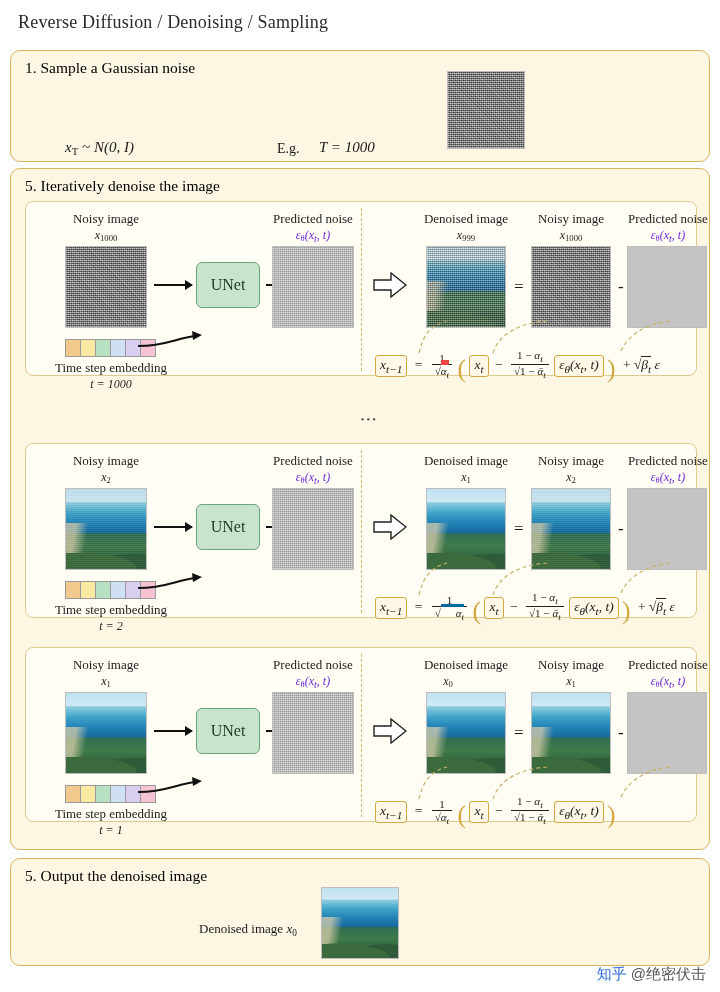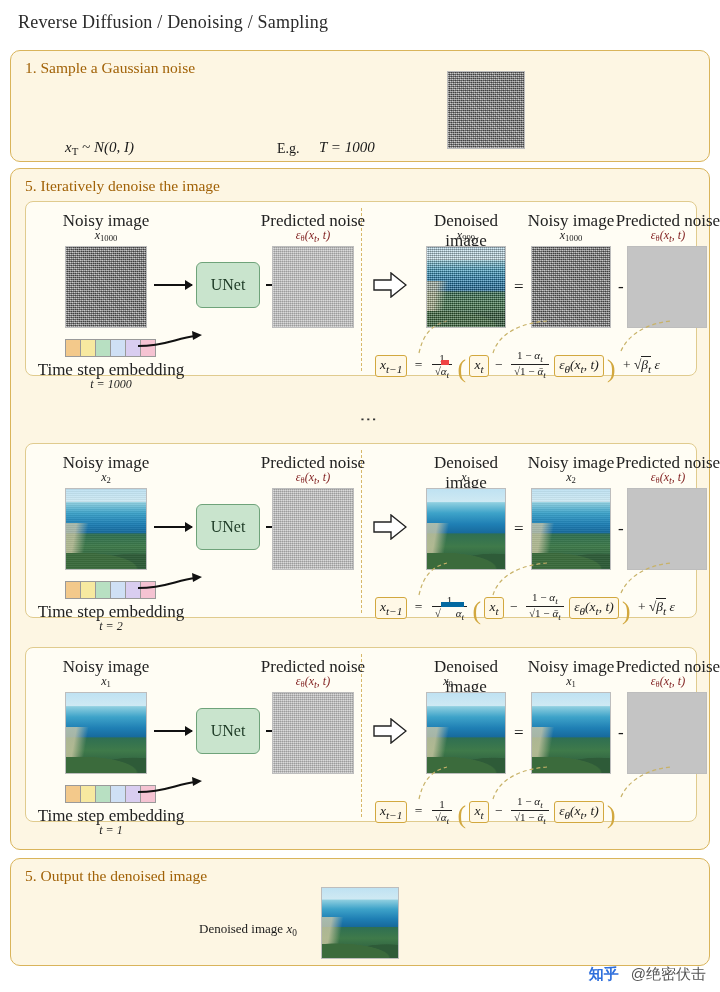--- a/index.html
+++ b/index.html
@@ -18,21 +18,21 @@
 
   .panel{
     position:absolute;
     background:#fdf6e3;
     border:1.5px solid #d9b45b;
     border-radius:10px;
     box-sizing:border-box;
   }
   .panel-title{
     position:absolute;left:14px;top:8px;
-    font-size:15.5px;color:#a16207;
+    font-size:15.5px;color:#000000;
   }
 
   
   #panel1{left:10px;top:50px;width:700px;height:112px;}
   .p1-eq{position:absolute;left:54px;top:88px;font-size:15px;font-style:italic;}
   .p1-eg{position:absolute;left:266px;top:90px;font-size:14px;}
   .p1-t{position:absolute;left:308px;top:88px;font-size:15px;font-style:italic;}
   .p1-x{position:absolute;left:308px;top:116px;font-size:15px;font-style:italic;}
   .sub{font-size:.72em;vertical-align:-0.28em;font-style:normal;}
 
@@ -49,23 +49,23 @@
   #stage1{left:14px;top:32px;width:672px;height:175px;}
   #stage2{left:14px;top:274px;width:672px;height:175px;}
   #stage3{left:14px;top:478px;width:672px;height:175px;}
 
   .dots{
     position:absolute;left:347px;top:242px;
     font-size:17px;color:#333;letter-spacing:2px;
     writing-mode:vertical-rl;
   }
 
-  .lbl{position:absolute;font-size:17px;color:#222;text-align:center;}
+  .lbl{position:absolute;font-size:13px;color:#222;text-align:center;}
   .lbl-i{position:absolute;font-size:12px;color:#222;font-style:italic;text-align:center;}
-  .lbl-g{position:absolute;font-size:12px;color:#7f1d1d;text-align:center;font-style:italic;}
+  .lbl-g{position:absolute;font-size:12px;color:#6d28d9;text-align:center;font-style:italic;}
 
   
   .img{position:absolute;border:1px solid #bdbdbd;box-sizing:border-box;}
   .noise{
     background-color:#8e8e8e;
     background-image:
       repeating-linear-gradient(0deg, rgba(255,255,255,.30) 0 1px, rgba(0,0,0,.30) 1px 2px),
       repeating-linear-gradient(90deg, rgba(255,255,255,.26) 0 1px, rgba(0,0,0,.26) 1px 2px),
       repeating-linear-gradient(45deg, rgba(255,255,255,.14) 0 1px, rgba(0,0,0,.14) 1px 3px);
   }
@@ -138,21 +138,21 @@
   .curve{position:absolute;pointer-events:none;}
 
   
   #panel3{left:10px;top:858px;width:700px;height:108px;}
   .p3-lbl{position:absolute;left:188px;top:62px;font-size:13px;}
 
   .watermark{
     position:absolute;right:14px;bottom:8px;
     font-size:15px;color:#555;font-family:"Liberation Sans",sans-serif;
   }
-  .wm-logo{color:#2f6fdc;font-weight:bold;margin-right:12px;}
+  .wm-logo{color:#2f6fdc;font-weight:normal;margin-right:4px;}
 </style>
 </head>
 <body>
 
 <div class="page-title">Reverse Diffusion / Denoising / Sampling</div>
 
 <div class="panel" id="panel1">
   <div class="panel-title">1. Sample a Gaussian noise</div>
 
   <div class="p1-eq">
@@ -294,21 +294,21 @@
     <div style="position:absolute;left:592px;top:75px;font-size:17px;">-</div>
 
     <div class="lbl" style="left:586px;top:9px;width:112px;">Predicted noise</div>
     <div class="lbl-g" style="left:586px;top:26px;width:112px;">ε<span class="sub">θ</span>(<i>x<sub>t</sub></i>, <i>t</i>)</div>
     <div class="img noise-flat" style="left:601px;top:44px;width:80px;height:82px;"></div>
   </div>
 
   <div class="eqrow" style="left:364px;top:422px;font-size:13.5px;">
     <span class="eqbox"><i>x</i><sub>t−1</sub></span>
     <span style="margin:0 4px;">=</span>
-    <span class="frac"><span class="num">1</span><span class="den">√<span style="border-top:5px solid #0369a1;padding-left:15px;"><i>α<sub>t</sub></i></span></span></span>
+    <span class="frac"><span class="num">1</span><span class="den">√<span style="border-top:3px solid #0369a1;padding-left:15px;"><i>α<sub>t</sub></i></span></span></span>
     <span class="big-paren">(</span>
     <span class="eqbox"><i>x<sub>t</sub></i></span>
     <span style="margin:0 3px;">−</span>
     <span class="frac"><span class="num">1 − <i>α<sub>t</sub></i></span><span class="den">√<span style="border-top:1px solid #222;">1 − <i>ᾱ<sub>t</sub></i></span></span></span>
     <span class="eqbox">ε<sub>θ</sub>(<i>x<sub>t</sub></i>, <i>t</i>)</span>
     <span class="big-paren">)</span>
     <span style="margin-left:4px;">+ √<span style="border-top:1px solid #222;"><i>β<sub>t</sub></i></span> <i>ε</i></span>
   </div>
   <svg class="curve" style="left:360px;top:392px;" width="330" height="36">
     <path d="M48,34 C52,16 60,6 76,2" fill="none" stroke="#c8b268" stroke-width="1.2" stroke-dasharray="4,3"></path>

